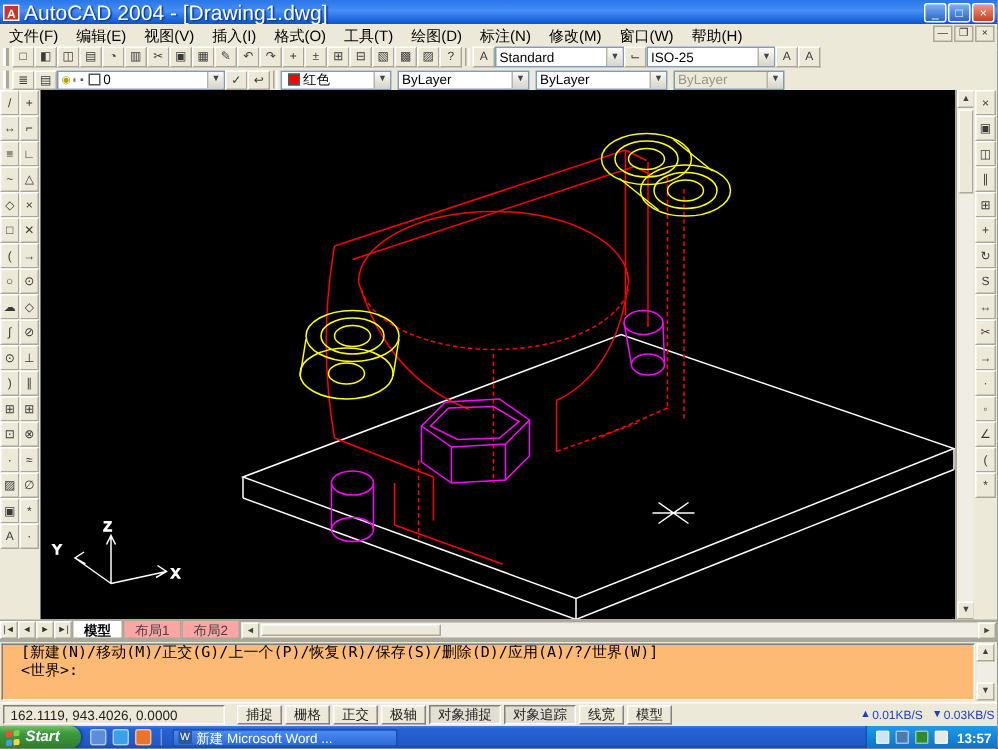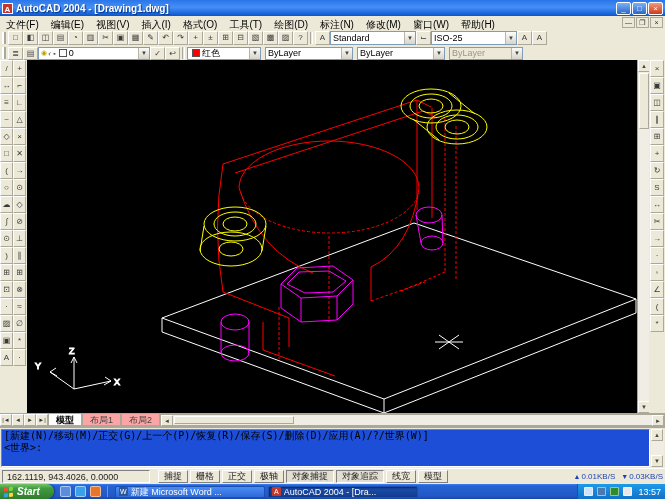--- a/index.html
+++ b/index.html
@@ -4,21 +4,21 @@
 <style>
   *{margin:0;padding:0;box-sizing:border-box;}
   html,body{width:665px;height:499px;}
   body{font-family:"Liberation Sans",sans-serif;font-size:11px;background:#ece9d8;overflow:hidden;}
   .abs{position:absolute;}
   .screen{position:relative;width:665px;height:499px;background:#ece9d8;overflow:hidden;}
 
   
   .titlebar{left:0;top:0;width:665px;height:16px;background:linear-gradient(180deg,#2a76e8 0%,#468ff7 45%,#0a55d0 100%);display:flex;align-items:center;padding:0 2px;color:#fff;}
   .app-icon{width:11px;height:11px;background:#c8352b;color:#fff;font-size:8px;font-weight:bold;text-align:center;line-height:11px;margin-right:3px;border:1px solid #fff;}
-  .title-text{flex:1;font-weight:bold;font-size:10px;text-shadow:1px 1px 1px #00328a;white-space:nowrap;}
+  .title-text{flex:1;font-weight:normal;font-size:14px;text-shadow:1px 1px 1px #00328a;white-space:nowrap;}
   .cap-btn{width:15px;height:13px;margin-left:1px;border:1px solid #fff;border-radius:2px;font-size:8px;line-height:11px;text-align:center;color:#fff;}
   .cap-min,.cap-max{background:linear-gradient(180deg,#7ab1f7,#2a66c8);}
   .cap-close{background:linear-gradient(180deg,#f09a7e,#cc3c1e);}
 
   
   .menubar{left:0;top:16px;width:665px;height:18px;background:#ece9d8;display:flex;align-items:center;border-bottom:1px solid #d6d2c2;}
   .menu-item{padding:0 6px;font-size:10px;line-height:13px;white-space:nowrap;}
   .mdi-box{margin-left:auto;display:flex;}
   .mdi-btn{width:13px;height:11px;border:1px solid #aca899;background:#ece9d8;font-size:7px;line-height:9px;text-align:center;margin-left:1px;color:#333;}
 
@@ -55,21 +55,21 @@
   .tabrow{left:0;top:413px;width:665px;height:13px;background:#ece9d8;display:flex;align-items:stretch;border-top:1px solid #aca899;}
   .tnav{width:12px;height:12px;background:#ece9d8;border:1px solid;border-color:#fff #aca899 #aca899 #fff;font-size:6px;line-height:10px;text-align:center;color:#333;padding:0;}
   .tab{padding:0 7px;font-size:9px;line-height:12px;background:#fca5a5;border:1px solid #aca899;border-top:none;color:#444;white-space:nowrap;}
   .tab.active{background:#fff;font-weight:bold;color:#000;}
   .hscroll{flex:1;display:flex;align-items:stretch;background:#f0eee4;border:1px solid #aca899;}
   .sc-thumb-h{width:120px;margin:1px;background:#ece9d8;border:1px solid;border-color:#fff #aca899 #aca899 #fff;}
   .hfill{flex:1;}
 
   
   .cmd{left:0;top:426px;width:665px;height:42px;background:#ece9d8;border-top:2px solid #aca899;display:flex;}
-  .cmd-text{flex:1;background:#1d4ed8;border:1px solid;border-color:#808080 #fff #fff #808080;margin:1px;padding:0 2px;font-family:"DejaVu Sans Mono","Liberation Mono",monospace;font-size:10px;line-height:12px;color:#000;overflow:hidden;}
+  .cmd-text{flex:1;background:#fdba74;border:1px solid;border-color:#808080 #fff #fff #808080;margin:1px;padding:0 12px;font-family:"DejaVu Sans Mono","Liberation Mono",monospace;font-size:10px;line-height:12px;color:#000;overflow:hidden;}
   .cmd-scroll{width:13px;display:flex;flex-direction:column;background:#f0eee4;margin:1px 1px 1px 0;}
 
   
   .statusbar{left:0;top:468px;width:665px;height:16px;background:#ece9d8;border-top:1px solid #fff;display:flex;align-items:center;padding:0 2px;}
   .coords{width:148px;height:13px;border:1px solid;border-color:#808080 #fff #fff #808080;font-size:9px;line-height:12px;padding:0 4px;color:#222;background:#ece9d8;margin-right:8px;white-space:nowrap;}
   .sbtn{height:13px;border:1px solid;border-color:#fff #808080 #808080 #fff;background:#ece9d8;font-size:9px;line-height:11px;padding:0 5px;margin-right:2px;color:#222;white-space:nowrap;}
   .sbtn.pressed{border-color:#808080 #fff #fff #808080;background:#e2dfd2;}
   .net{margin-left:auto;display:flex;align-items:center;font-size:8px;color:#1a3fbf;white-space:nowrap;}
   .net .up{color:#1a3fbf;margin:0 1px 0 6px;font-size:7px;}
   .net .down{color:#1a3fbf;margin:0 1px 0 6px;font-size:7px;}
@@ -78,21 +78,21 @@
   .taskbar{left:0;top:484px;width:665px;height:15px;background:linear-gradient(180deg,#3c81f3 0%,#2663d2 12%,#2258c8 80%,#1947a8 100%);display:flex;align-items:center;}
   .startbtn{height:15px;padding:0 14px 0 4px;background:linear-gradient(180deg,#77c367 0%,#3f9b3f 30%,#2e7d2e 100%);border-radius:0 8px 8px 0;color:#fff;font-weight:bold;font-style:italic;font-size:10px;line-height:15px;display:flex;align-items:center;box-shadow:1px 0 2px rgba(0,0,0,.4);}
   .flag{width:10px;height:10px;display:grid;grid-template-columns:4px 4px;grid-gap:1px;margin-right:3px;transform:skewY(-5deg);}
   .flag span{width:4px;height:4px;border-radius:1px;}
   .f1{background:#ff4a36;}.f2{background:#7bd144;}.f3{background:#3aa0e8;}.f4{background:#ffd23e;}
   .qlaunch{display:flex;align-items:center;margin:0 4px;padding-right:4px;border-right:1px solid rgba(255,255,255,.35);}
   .qicon{width:11px;height:11px;margin:0 2px;border-radius:2px;border:1px solid rgba(255,255,255,.5);}
   .task{width:150px;height:12px;margin-left:3px;background:linear-gradient(180deg,#4a8cf5,#2f6ad8);border:1px solid #1c4fae;border-radius:2px;color:#fff;font-size:9px;line-height:10px;display:flex;align-items:center;padding:0 3px;white-space:nowrap;overflow:hidden;}
   .task.active{background:linear-gradient(180deg,#1b4fb0,#123c8e);box-shadow:inset 1px 1px 2px rgba(0,0,0,.5);}
   .task .ticon{width:9px;height:9px;border-radius:1px;margin-right:3px;font-size:7px;line-height:9px;text-align:center;color:#fff;flex:none;}
-  .tray{margin-left:auto;height:15px;display:flex;align-items:center;background:linear-gradient(180deg,#1d9ae8,#1171c8);border-left:1px solid #0e56a8;padding:0 4px;color:#fff;}
+  .tray{margin-left:auto;height:15px;display:flex;align-items:center;background:linear-gradient(180deg,#1d9ae8,#1171c8);border-left:1px solid #0e56a8;padding:0 4px;color:#fff;font-weight:bold;}
   .tray-icon{width:9px;height:9px;margin:0 2px;border-radius:1px;border:1px solid rgba(255,255,255,.5);}
   .clock{font-size:9px;margin-left:4px;}
 
   svg .w{stroke:#ffffff;}
   svg .r{stroke:#ff0000;}
   svg .y{stroke:#ffff00;}
   svg .m{stroke:#ff00ff;}
   svg .dash{stroke-dasharray:3,2;}
   svg path,svg ellipse,svg line{fill:none;stroke-width:1;}
   svg text{fill:#ffffff;font-size:9px;font-family:"Liberation Sans",sans-serif;}
@@ -440,24 +440,20 @@
         <span class="qicon" style="background: rgb(58, 160, 232);"></span>
         <span class="qicon" style="background: rgb(232, 118, 42);"></span>
       </div>
     <div style="display:flex;">
 
         <div class="task">
           <span class="ticon" style="background: rgb(43, 87, 154);">W</span>
           <span style="overflow:hidden;">新建 Microsoft Word ...</span>
         </div>
 
-        <div class="task active">
-          <span class="ticon" style="background: rgb(192, 57, 43);">A</span>
-          <span style="overflow:hidden;">AutoCAD 2004 - [Dra...</span>
-        </div>
       </div>
     <div class="tray">
       <span style="display:flex;">
 
       <span class="tray-icon" style="background: rgb(207, 227, 247);"></span>
           <span class="tray-icon" style="background: rgb(74, 122, 176);"></span>
           <span class="tray-icon" style="background: rgb(46, 139, 46);"></span>
           <span class="tray-icon" style="background: rgb(232, 232, 232);"></span>
         </span>
       <span class="clock">13:57</span>

